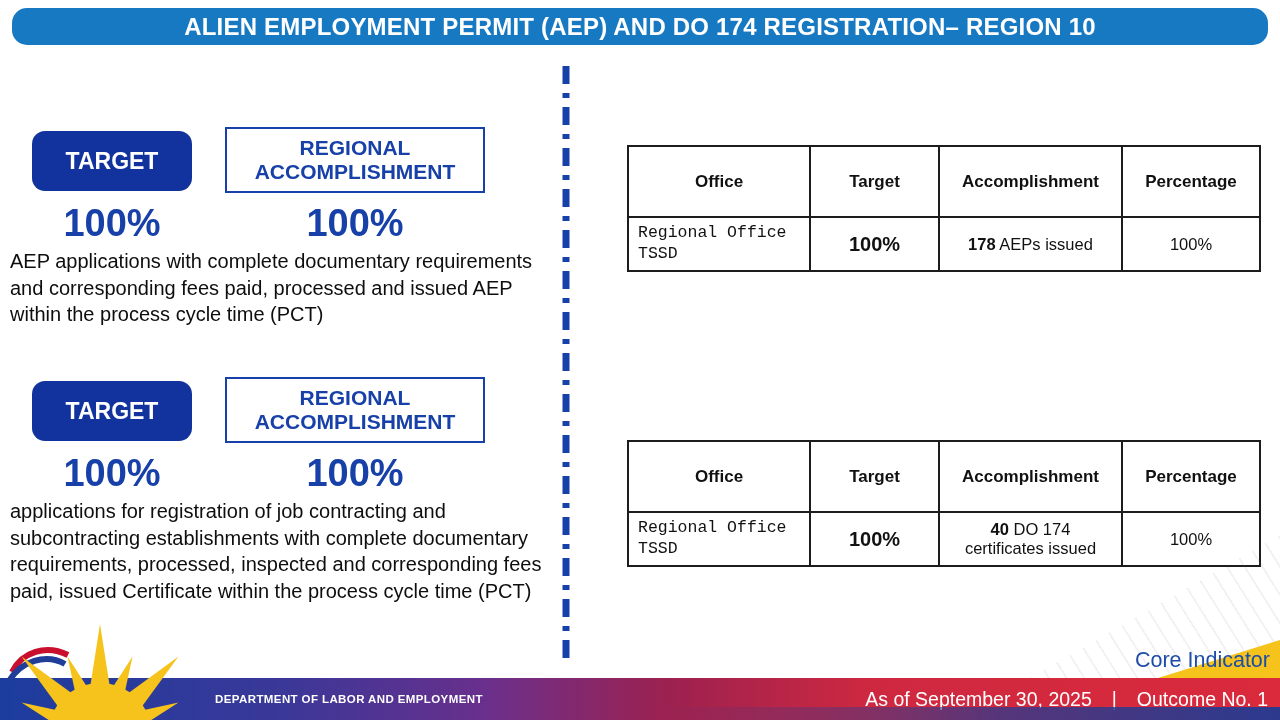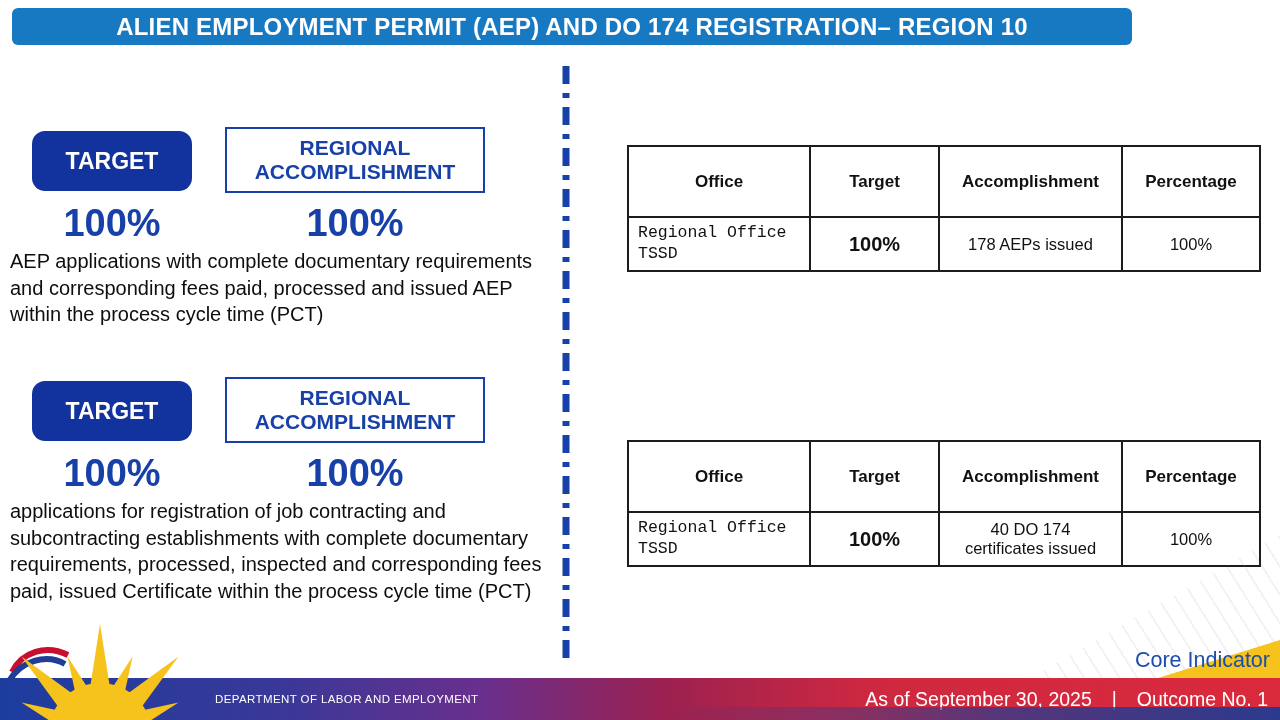--- a/index.html
+++ b/index.html
@@ -4,22 +4,22 @@
 <style>
   * { margin: 0; padding: 0; box-sizing: border-box; }
   body { background: #e8e8e8; }
   .slide {
     position: relative; width: 1280px; height: 720px; overflow: hidden;
     background: #ffffff; font-family: "Liberation Sans", sans-serif;
   }
 
   
   .title-bar {
-    position: absolute; left: 12px; top: 8px; width: 1120px; height: 37px;
-    background: #1879c3; border-radius: 6px; display: flex;
+    position: absolute; left: 12px; top: 8px; width: 1256px; height: 37px;
+    background: #1879c3; border-radius: 15px; display: flex;
     align-items: center; justify-content: center;
   }
   .title-bar span {
     color: #ffffff; font-size: 24px; font-weight: bold; letter-spacing: 0.2px;
   }
 
   
   .divider-svg { position: absolute; left: 560px; top: 64px; }
 
   
@@ -58,21 +58,21 @@
   .data-table th, .data-table td {
     border: 2px solid #1c1c1c; text-align: center; color: #111111;
   }
   .data-table th { height: 71px; font-size: 17px; font-weight: bold; }
   .data-table td { height: 54px; font-size: 16.5px; }
   .col-office { width: 182px; } .col-target { width: 129px; }
   .col-acc { width: 183px; } .col-pct { width: 138px; }
   td.office-cell { text-align: left; padding-left: 9px; line-height: 1.25; font-family: Liberation Mono, monospace; }
   td.target-cell { font-size: 20px; font-weight: bold; }
   .pre { white-space: pre-line; }
-  .bold { font-weight: normal; text-align: right; }
+  .bold { font-weight: bold; text-align: right; }
 
   
   .stripes {
     position: absolute; right: 0; top: 535px; width: 250px; height: 143px;
     background: repeating-linear-gradient(58deg,
       rgba(130,130,150,0.10) 0 2px, rgba(255,255,255,0) 2px 15px);
     clip-path: polygon(100% 0, 100% 100%, 0 100%);
   }
   .yellow-wedge {
     position: absolute; left: 1158px; top: 640px; width: 122px; height: 38px;
@@ -85,21 +85,21 @@
 
   
   .footer-bar {
     position: absolute; left: 0; top: 678px; width: 1280px; height: 42px;
     background: linear-gradient(90deg,
       #1c3d9e 0%, #3a3898 22%, #6a2f8c 38%, #9c2150 52%, #ce2840 68%, #da2a3c 100%);
     display: flex; align-items: center;
   }
   .dept {
     position: absolute; left: 215px; top: 0; line-height: 42px;
-    color: #ffffff; font-size: 11.5px; font-weight: normal; letter-spacing: 0.4px;
+    color: #ffffff; font-size: 11.5px; font-weight: bold; letter-spacing: 0.4px;
   }
   .asof-group {
     position: absolute; right: 12px; top: 0; line-height: 42px;
     color: #ffffff; font-size: 19.5px;
   }
   .asof-group .sep { margin: 0 20px; }
   .footer-strip {
     position: absolute; left: 660px; top: 707px; width: 620px; height: 13px;
     background: linear-gradient(90deg,
       rgba(43,58,142,0) 0%, rgba(43,58,142,0.75) 55%, #2b3a8e 100%);

